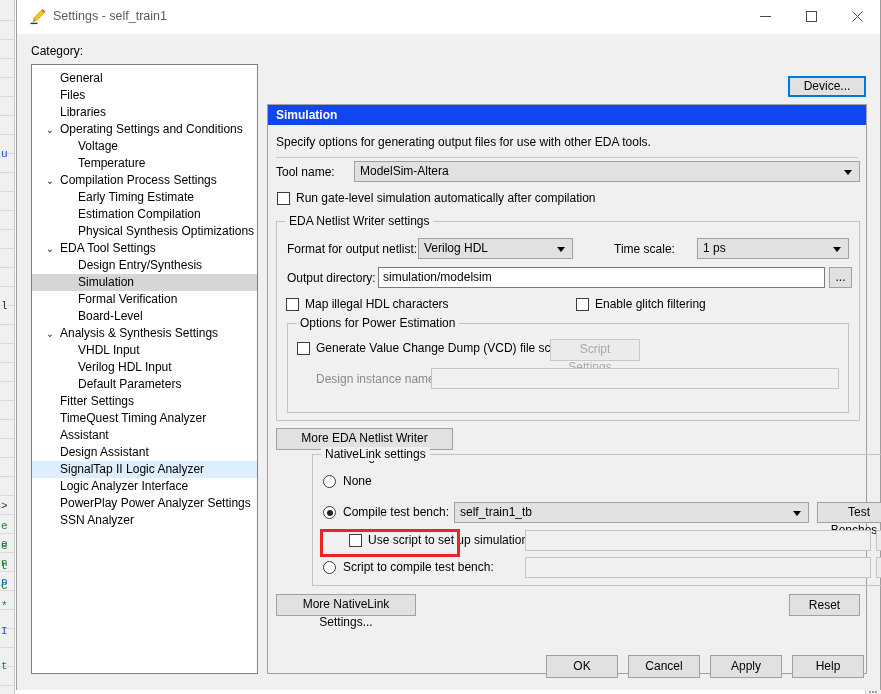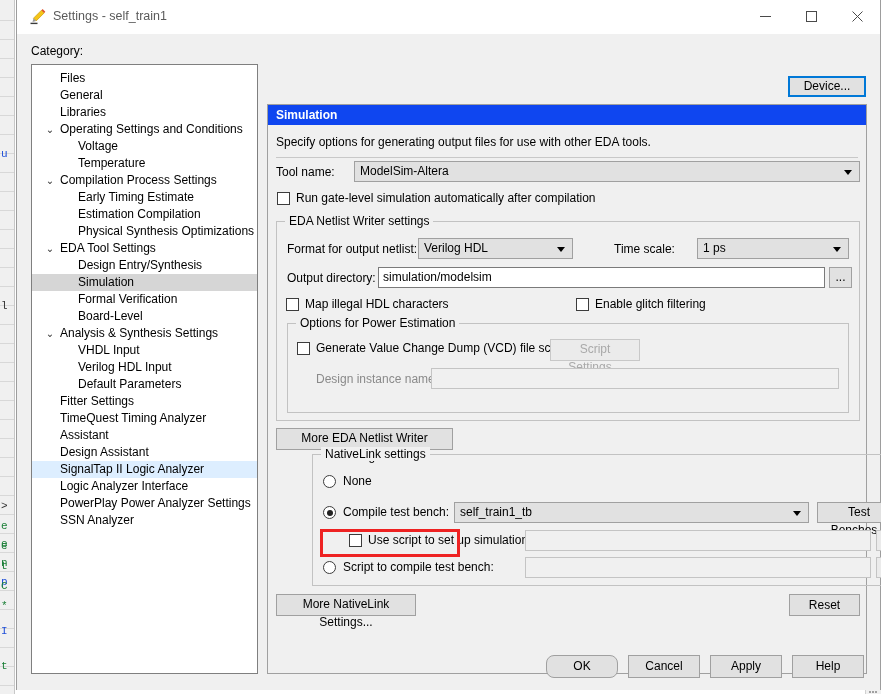--- a/index.html
+++ b/index.html
@@ -456,22 +456,22 @@
     </div>
   </div>
 
   <div id="dlgbody">
 
     <div class="category-label">Category:</div>
 
     <button id="device-btn">Device...</button>
 
     <div id="tree">
+        <div class="tree-item depth0"><span class="tlabel">General</span></div>
         <div class="tree-item depth0"><span class="tlabel">Files</span></div>
-        <div class="tree-item depth0"><span class="tlabel">General</span></div>
         <div class="tree-item depth0"><span class="tlabel">Libraries</span></div>
         <div class="tree-item depth0"><span class="arrow">⌄</span><span class="tlabel">Operating Settings and Conditions</span></div>
         <div class="tree-item depth1"><span class="tlabel">Voltage</span></div>
         <div class="tree-item depth1"><span class="tlabel">Temperature</span></div>
         <div class="tree-item depth0"><span class="arrow">⌄</span><span class="tlabel">Compilation Process Settings</span></div>
         <div class="tree-item depth1"><span class="tlabel">Early Timing Estimate</span></div>
         <div class="tree-item depth1"><span class="tlabel">Estimation Compilation</span></div>
         <div class="tree-item depth1"><span class="tlabel">Physical Synthesis Optimizations</span></div>
         <div class="tree-item depth0"><span class="arrow">⌄</span><span class="tlabel">EDA Tool Settings</span></div>
         <div class="tree-item depth1"><span class="tlabel">Design Entry/Synthesis</span></div>
@@ -578,19 +578,19 @@
         </div>
         <button class="browse dis" style="left:563px; top:102px;">...</button>
 
         <div id="redbox" style="border-color: rgb(238, 34, 34);"></div>
       </div>
 
       <button class="btn" style="left:8px; top:489px; width:140px;">More NativeLink Settings...</button>
       <button class="btn" style="left:521px; top:489px; width:71px;">Reset</button>
     </div>
 
-    <button class="bottom-btn" style="left:529px;border-radius:8px;">OK</button>
+    <button class="bottom-btn" style="left:529px;">OK</button>
     <button class="bottom-btn" style="left:611px;">Cancel</button>
     <button class="bottom-btn" style="left:693px;">Apply</button>
     <button class="bottom-btn" style="left:775px;">Help</button>
 
   </div>
 </div>
 
 </body></html>

